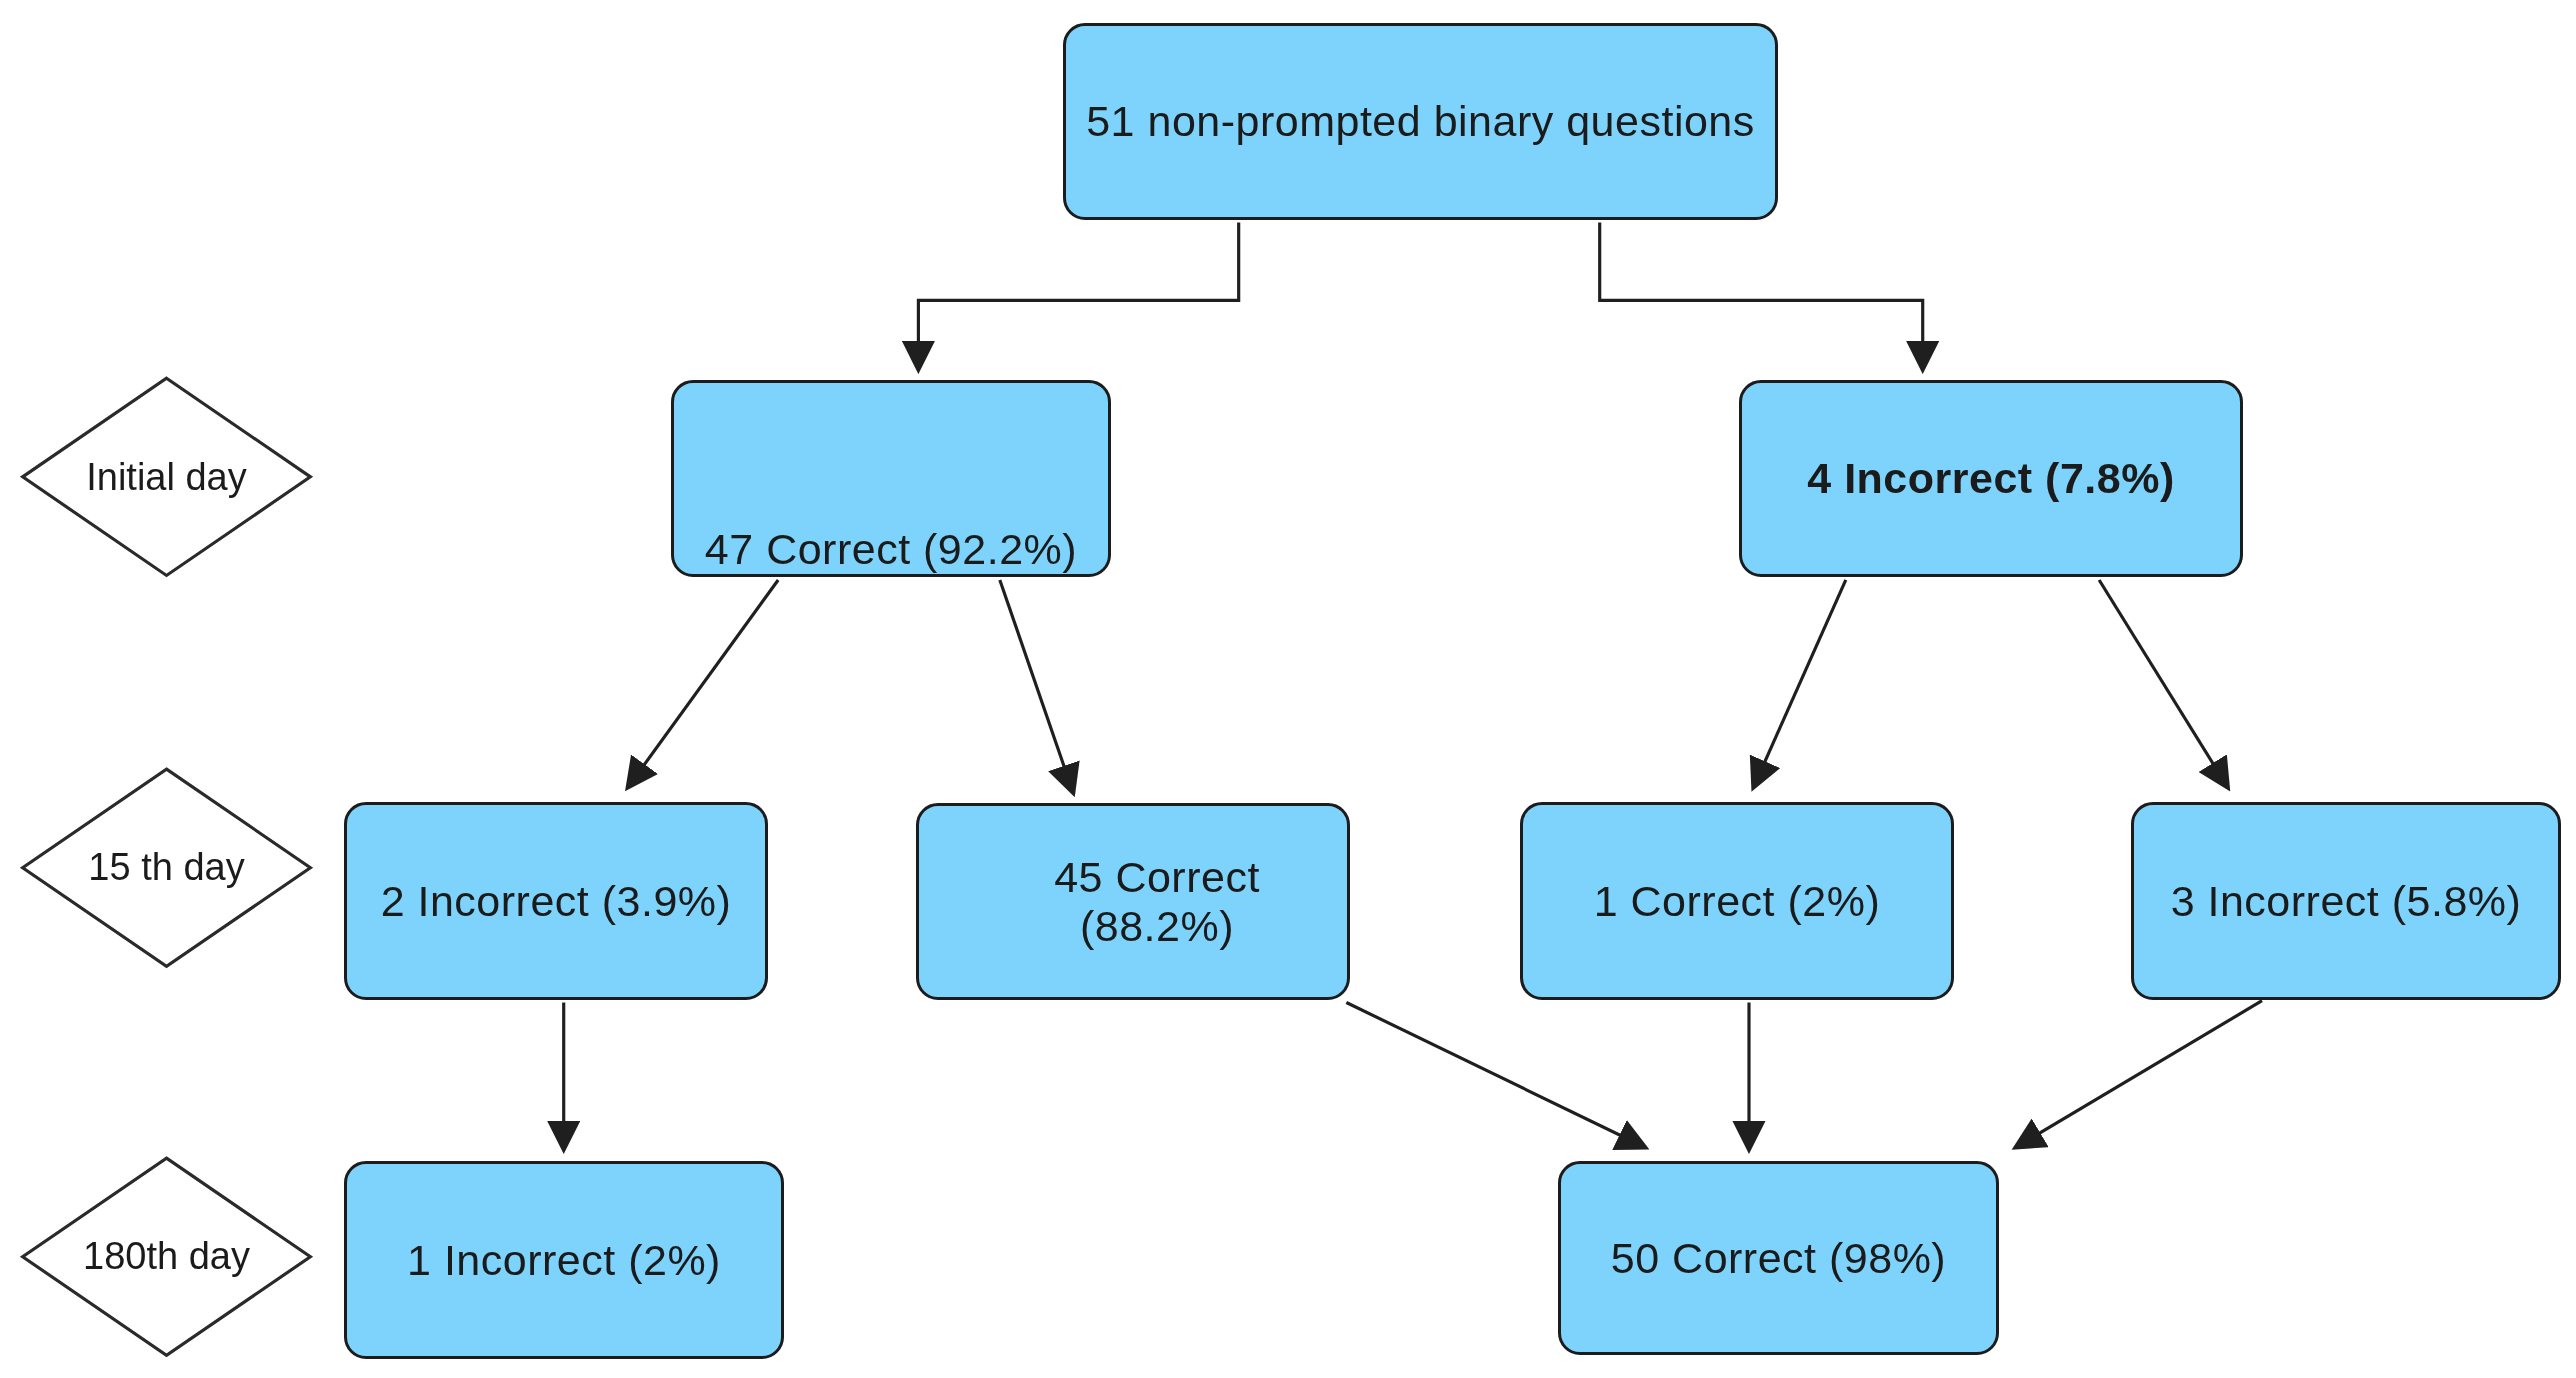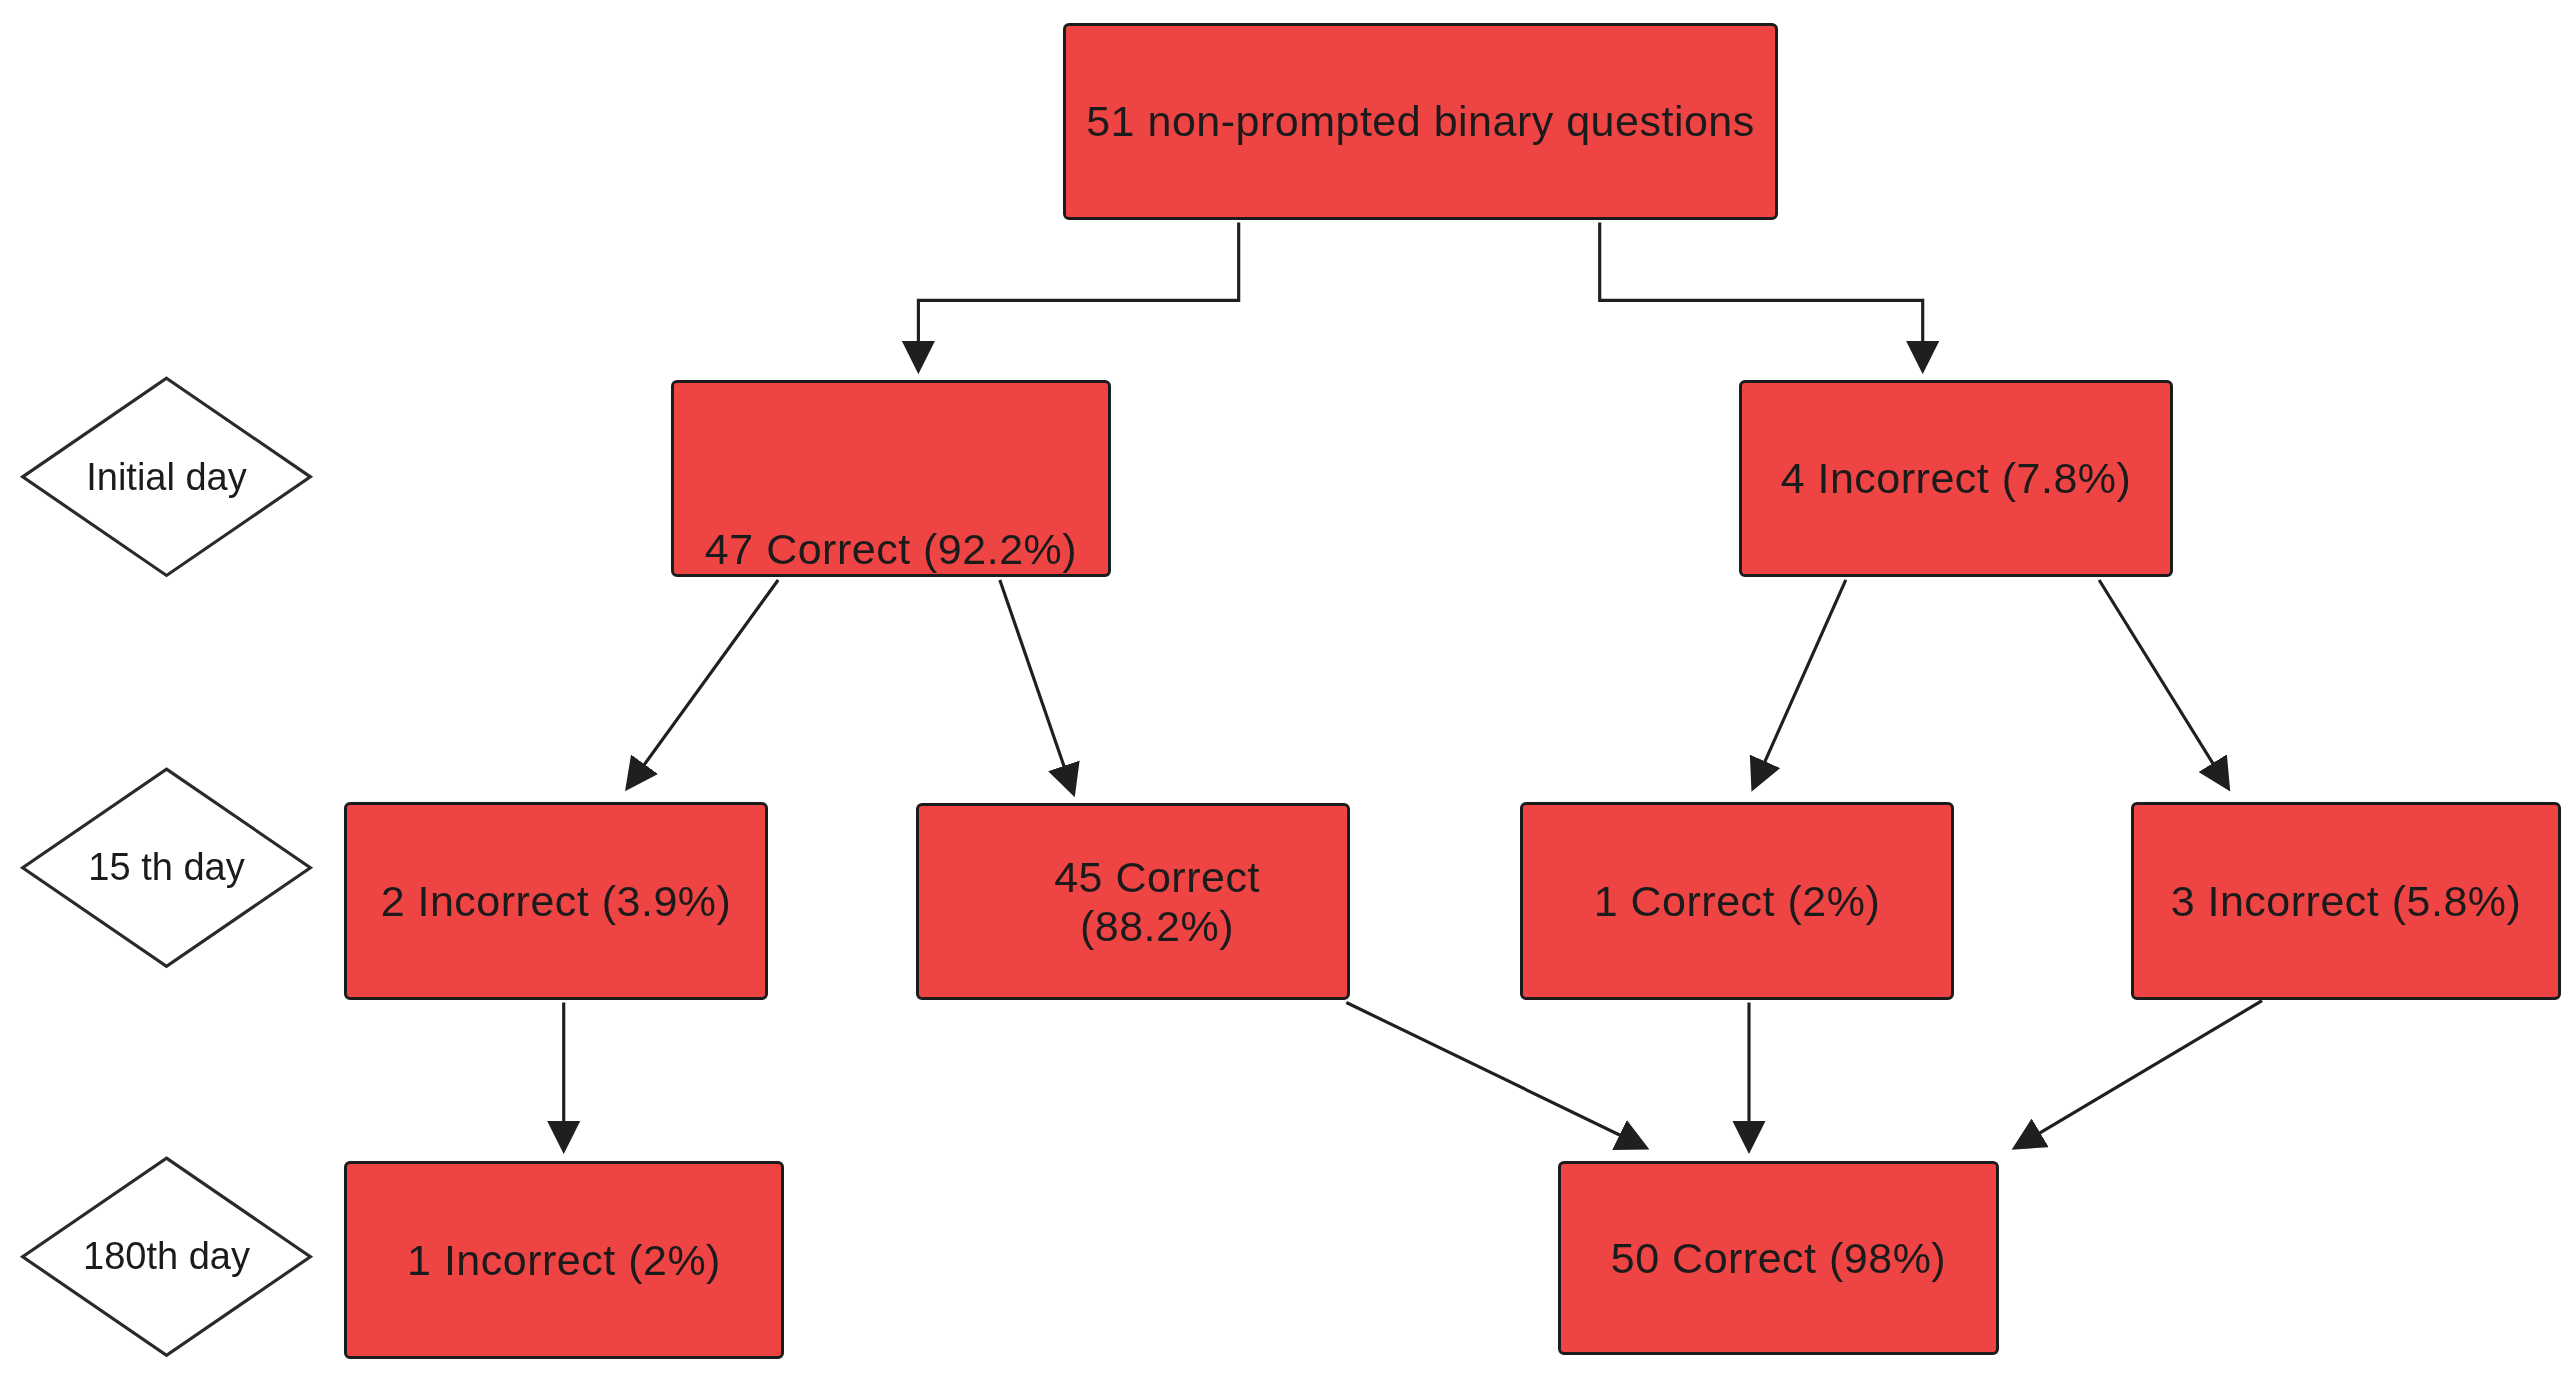--- a/index.html
+++ b/index.html
@@ -12,22 +12,22 @@
     position: relative;
     width: 2576px;
     height: 1378px;
     background: #ffffff;
     overflow: hidden;
   }
   .box {
     position: absolute;
     box-sizing: border-box;
     border: 3.6px solid #1c1c1c;
-    border-radius: 6px;
-    background: #ef4444;
+    border-radius: 22px;
+    background: #7dd3fc;
     display: flex;
     align-items: center;
     justify-content: center;
     text-align: center;
     font-size: 43px;
     color: #1b1b1b;
     letter-spacing: 0.5px;
   }
   .box .node-label { padding: 0 18px; }
   .diamond-label {
@@ -68,21 +68,21 @@
   <div class="diamond-label" style="left:31px; top:1202px; width:271px; height:109px;">180th day</div>
 
   <div class="box" style="left:1063px; top:22.6px; width:715px; height:197px;">
     <span class="node-label">51 non-prompted binary questions</span>
   </div>
 
   <div class="box" style="left:671px; top:380px; width:440px; height:197px;align-items:flex-end;">
     <span class="node-label">47 Correct (92.2%)</span>
   </div>
 
-  <div class="box" style="left:1739px; top:380px; width:434px; height:197px;">
+  <div class="box" style="left:1739px; top:380px; width:504px; height:197px;font-weight:bold;">
     <span class="node-label">4 Incorrect (7.8%)</span>
   </div>
 
   <div class="box" style="left:344px; top:802px; width:424px; height:198px;">
     <span class="node-label">2 Incorrect (3.9%)</span>
   </div>
 
   <div class="box" style="left:916px; top:803px; width:434px; height:197px;padding-left:48px;">
     <span class="node-label">45 Correct (88.2%)</span>
   </div>

